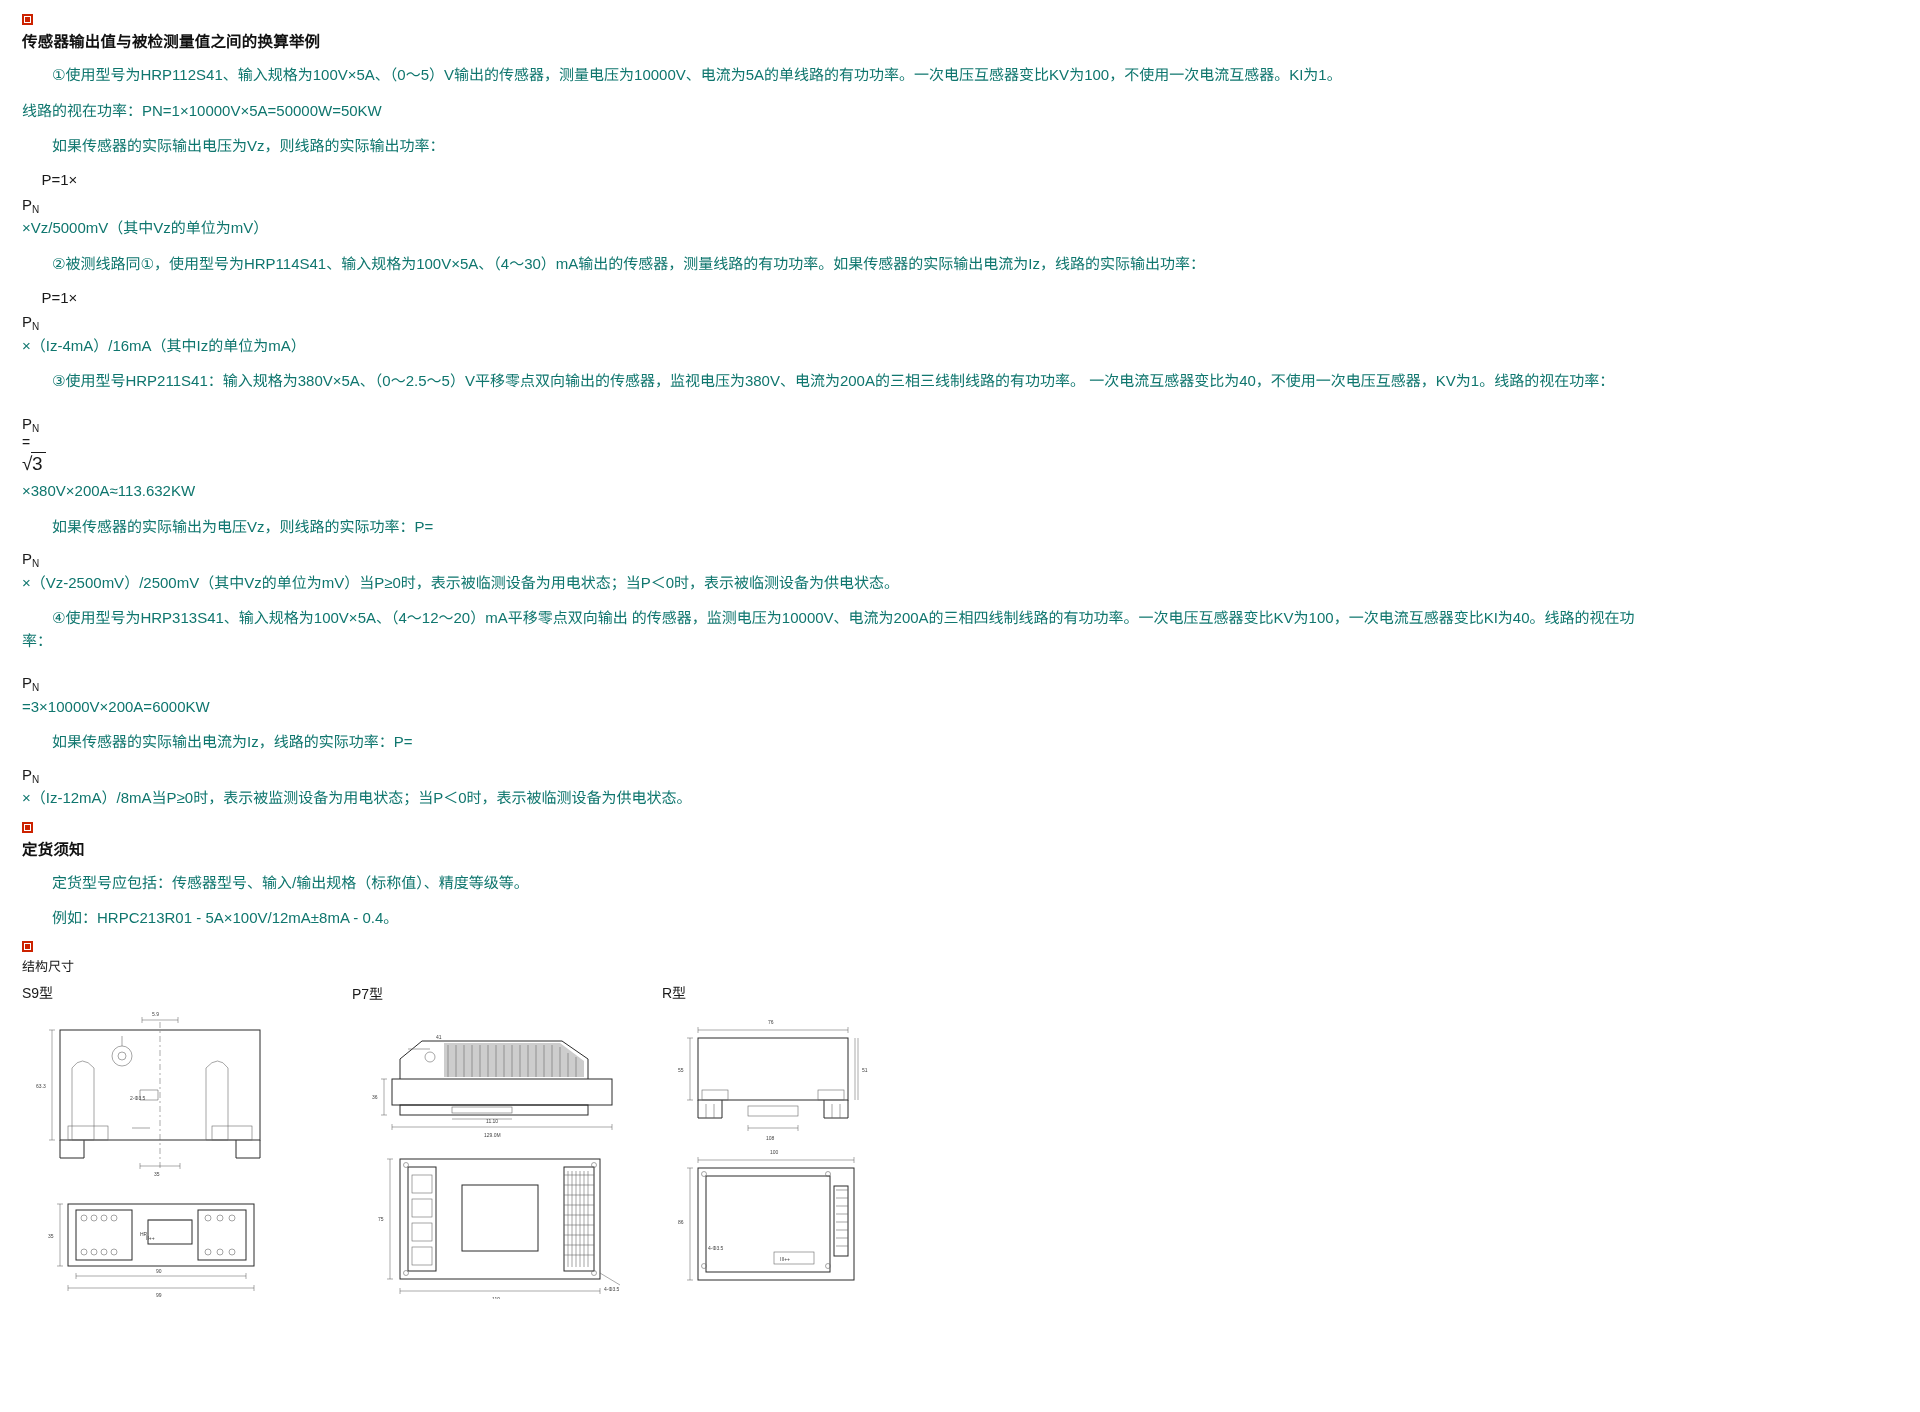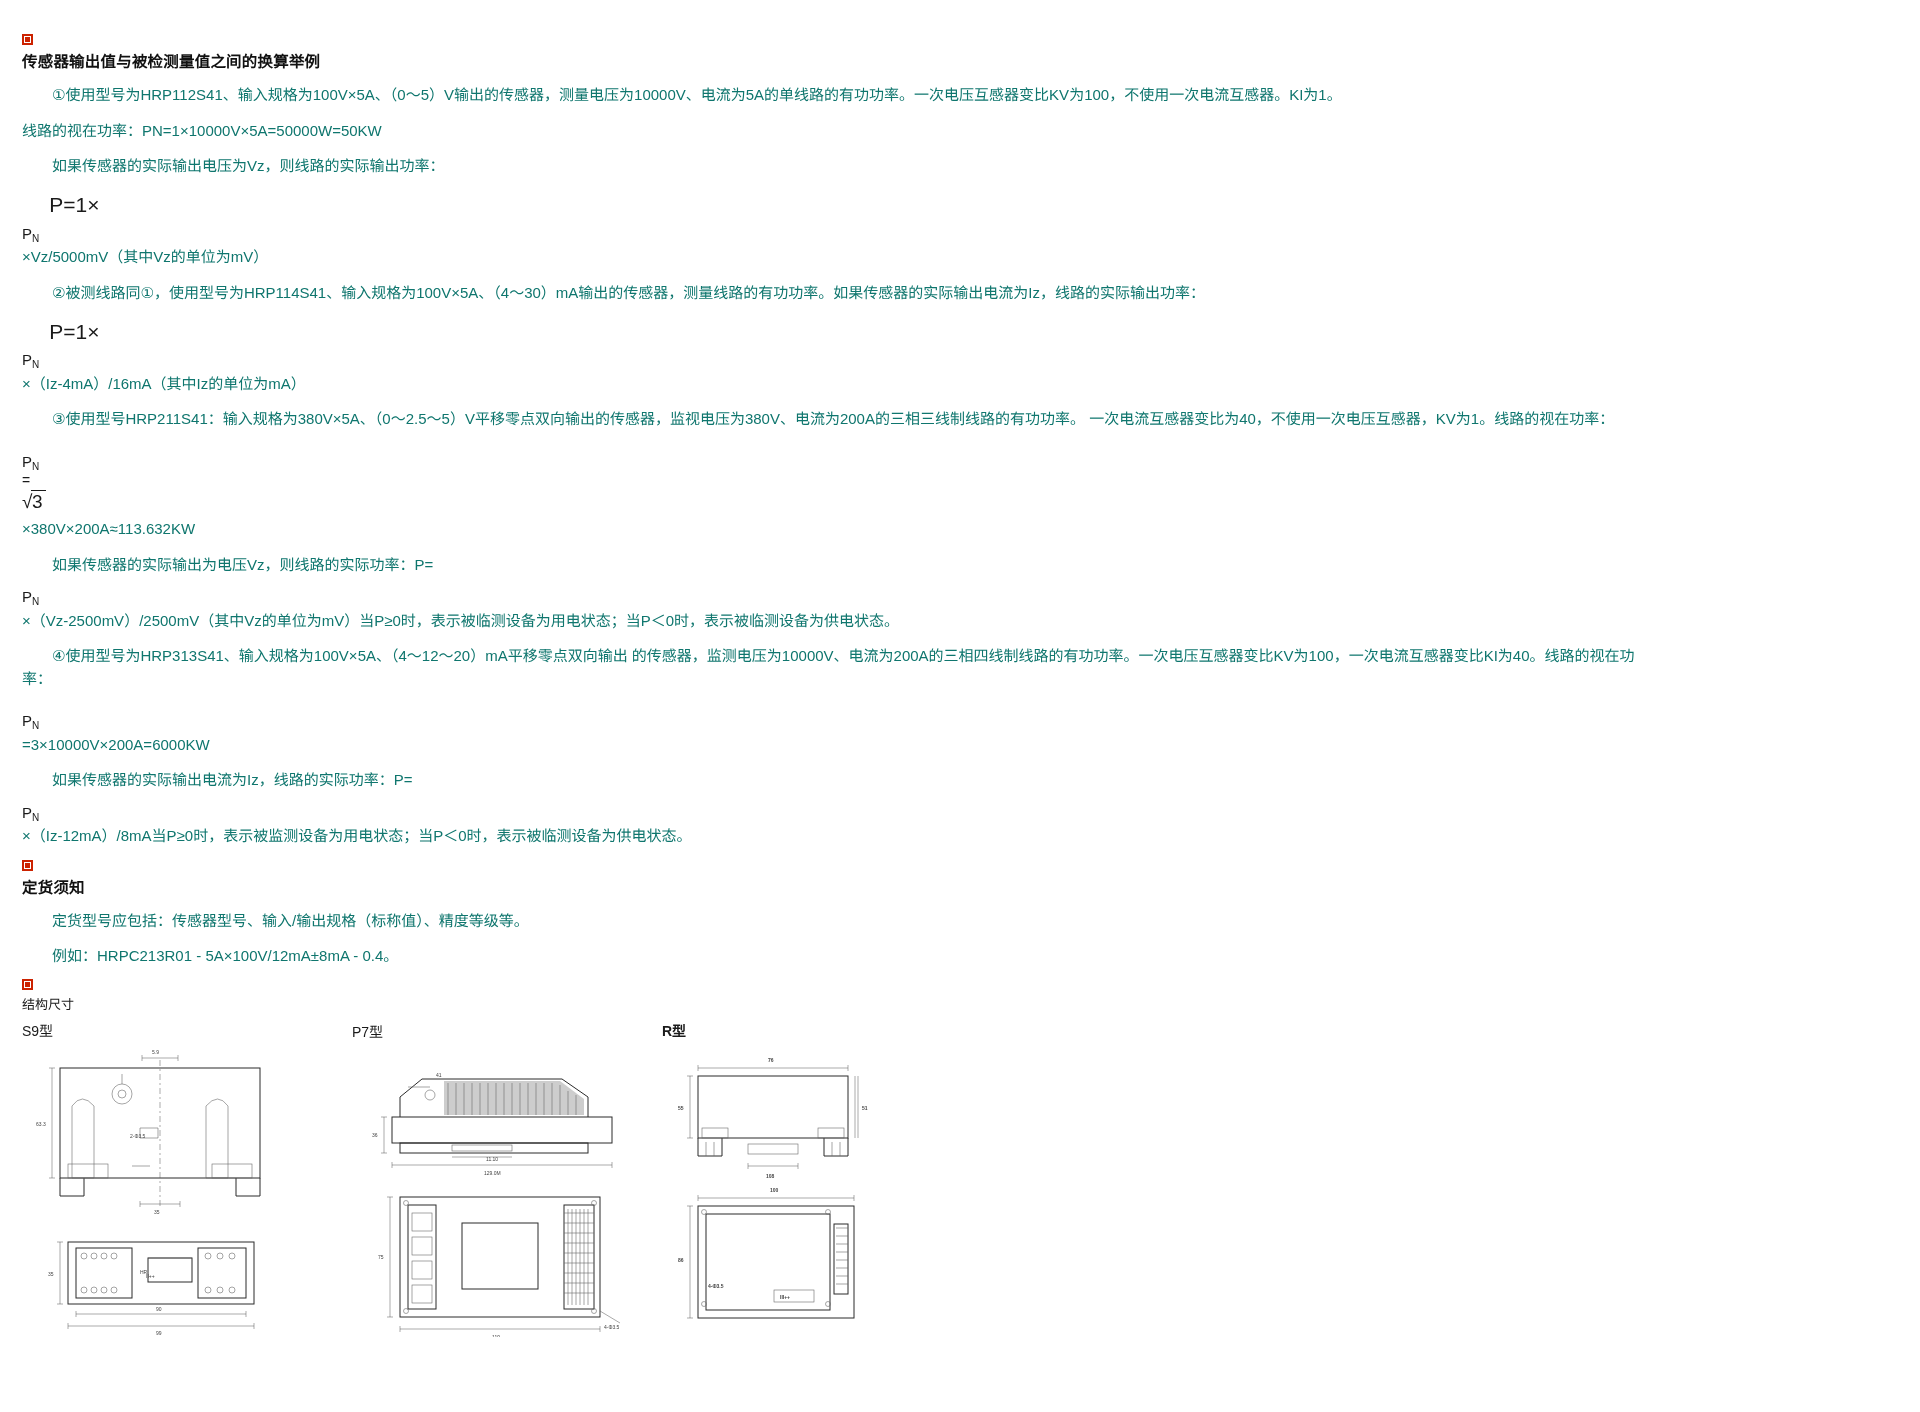--- a/index.html
+++ b/index.html
@@ -13,21 +13,20 @@
     font-family: "Liberation Sans", "DejaVu Sans", sans-serif;
     color: #1a1a1a;
     font-size: 15px;
     line-height: 1.5;
   }
   .page {
     width: 1694px;
     box-sizing: border-box;
     padding: 14px 30px 20px 22px;
     position: relative;
-    margin-top: 20px;
   }
   .redmark {
     display: inline-block;
     width: 11px;
     height: 11px;
     background: #cc2200;
     position: relative;
     margin: 0 0 2px 0;
   }
   .redmark::before {
@@ -54,21 +53,21 @@
     margin: 0 0 12px 0;
     font-size: 15px;
     color: #0f766e;
     line-height: 1.55;
   }
   p.indent {
     text-indent: 2em;
   }
   .formula-line {
     margin: 0 0 4px 0;
-    font-size: 21px;
+    font-size: 15px;
   }
   .pn {
     font-size: 15px;
     margin: 0 0 2px 0;
     line-height: 1.25;
   }
   .pn sub {
     font-size: 10px;
     vertical-align: baseline;
     position: relative;
@@ -355,21 +354,21 @@
           <path d="M48 279 L48 285"></path>
             <path d="M248 279 L248 285"></path>
           <path d="M248 264 L268 276"></path>
         </g>
         <text class="dimtext" x="26" y="212">75</text>
         <text class="dimtext" x="140" y="292">119</text>
         <text class="dimtext" x="252" y="282">4-Φ3.5</text>
       </svg>
     </div>
 
-    <div class="dgroup" style="left:640px; top:0px;font-weight:bold;">
+    <div class="dgroup" style="left:640px; top:0px;">
       <div class="dlabel">R型</div>
       <svg width="230" height="290" viewBox="0 0 230 290">
 
         <g class="tech">
           <rect x="36" y="30" width="150" height="62"></rect>
           <path d="M36 92 L36 110 L60 110 L60 92"></path>
           <path d="M162 92 L162 110 L186 110 L186 92"></path>
         </g>
         <g class="techthin">
           <rect x="40" y="82" width="26" height="10"></rect>

